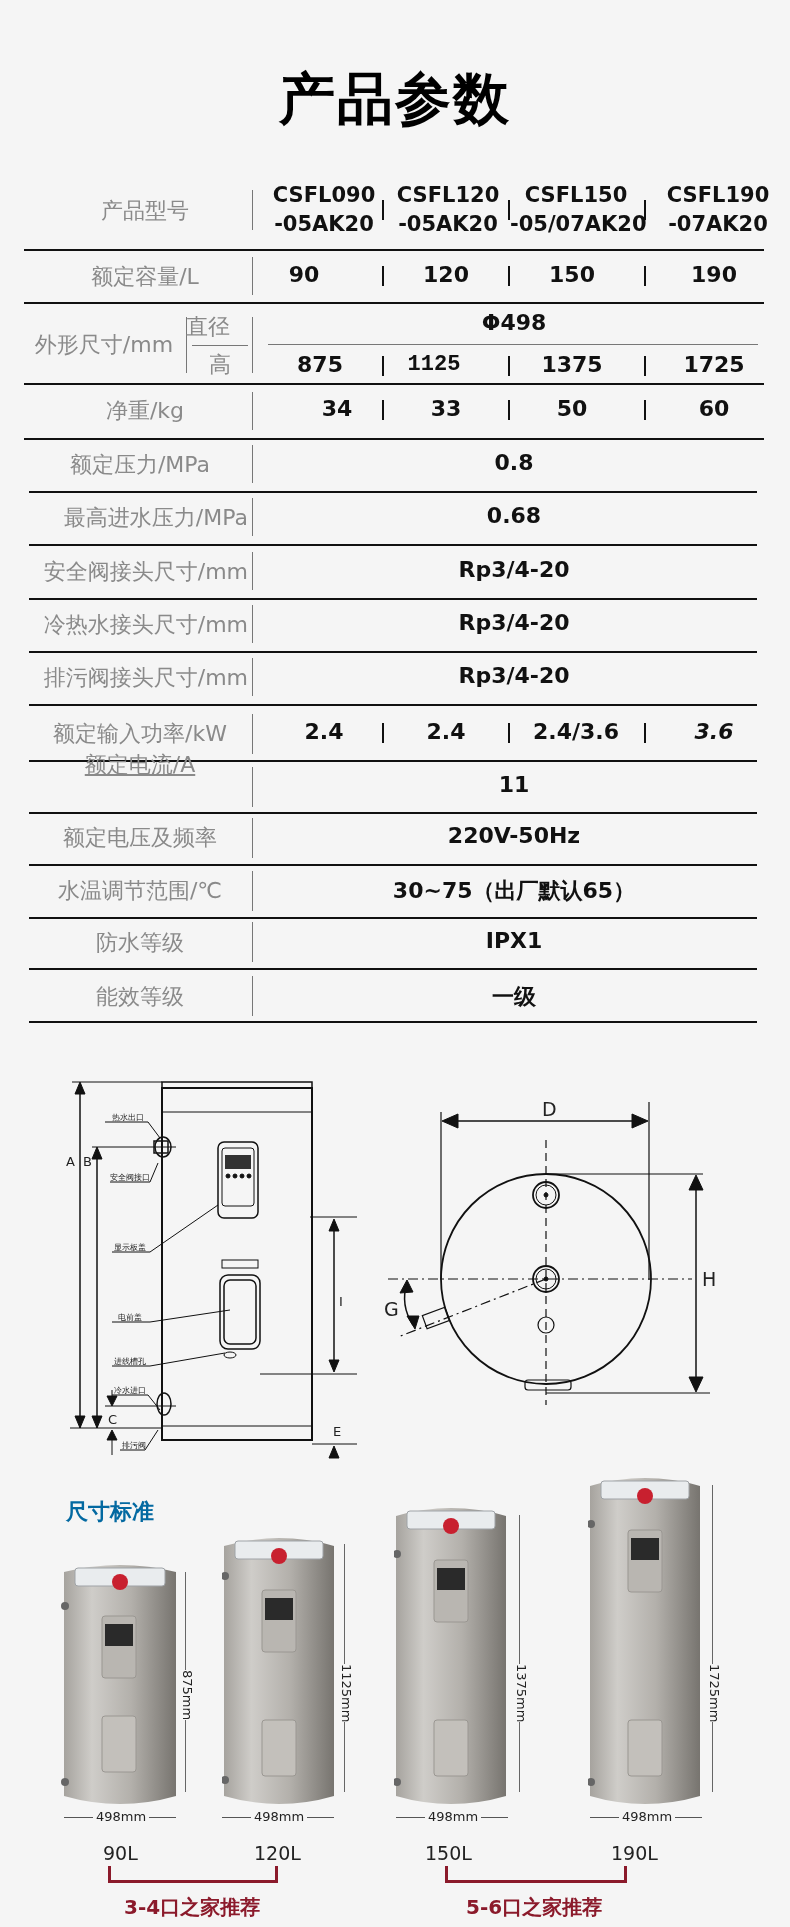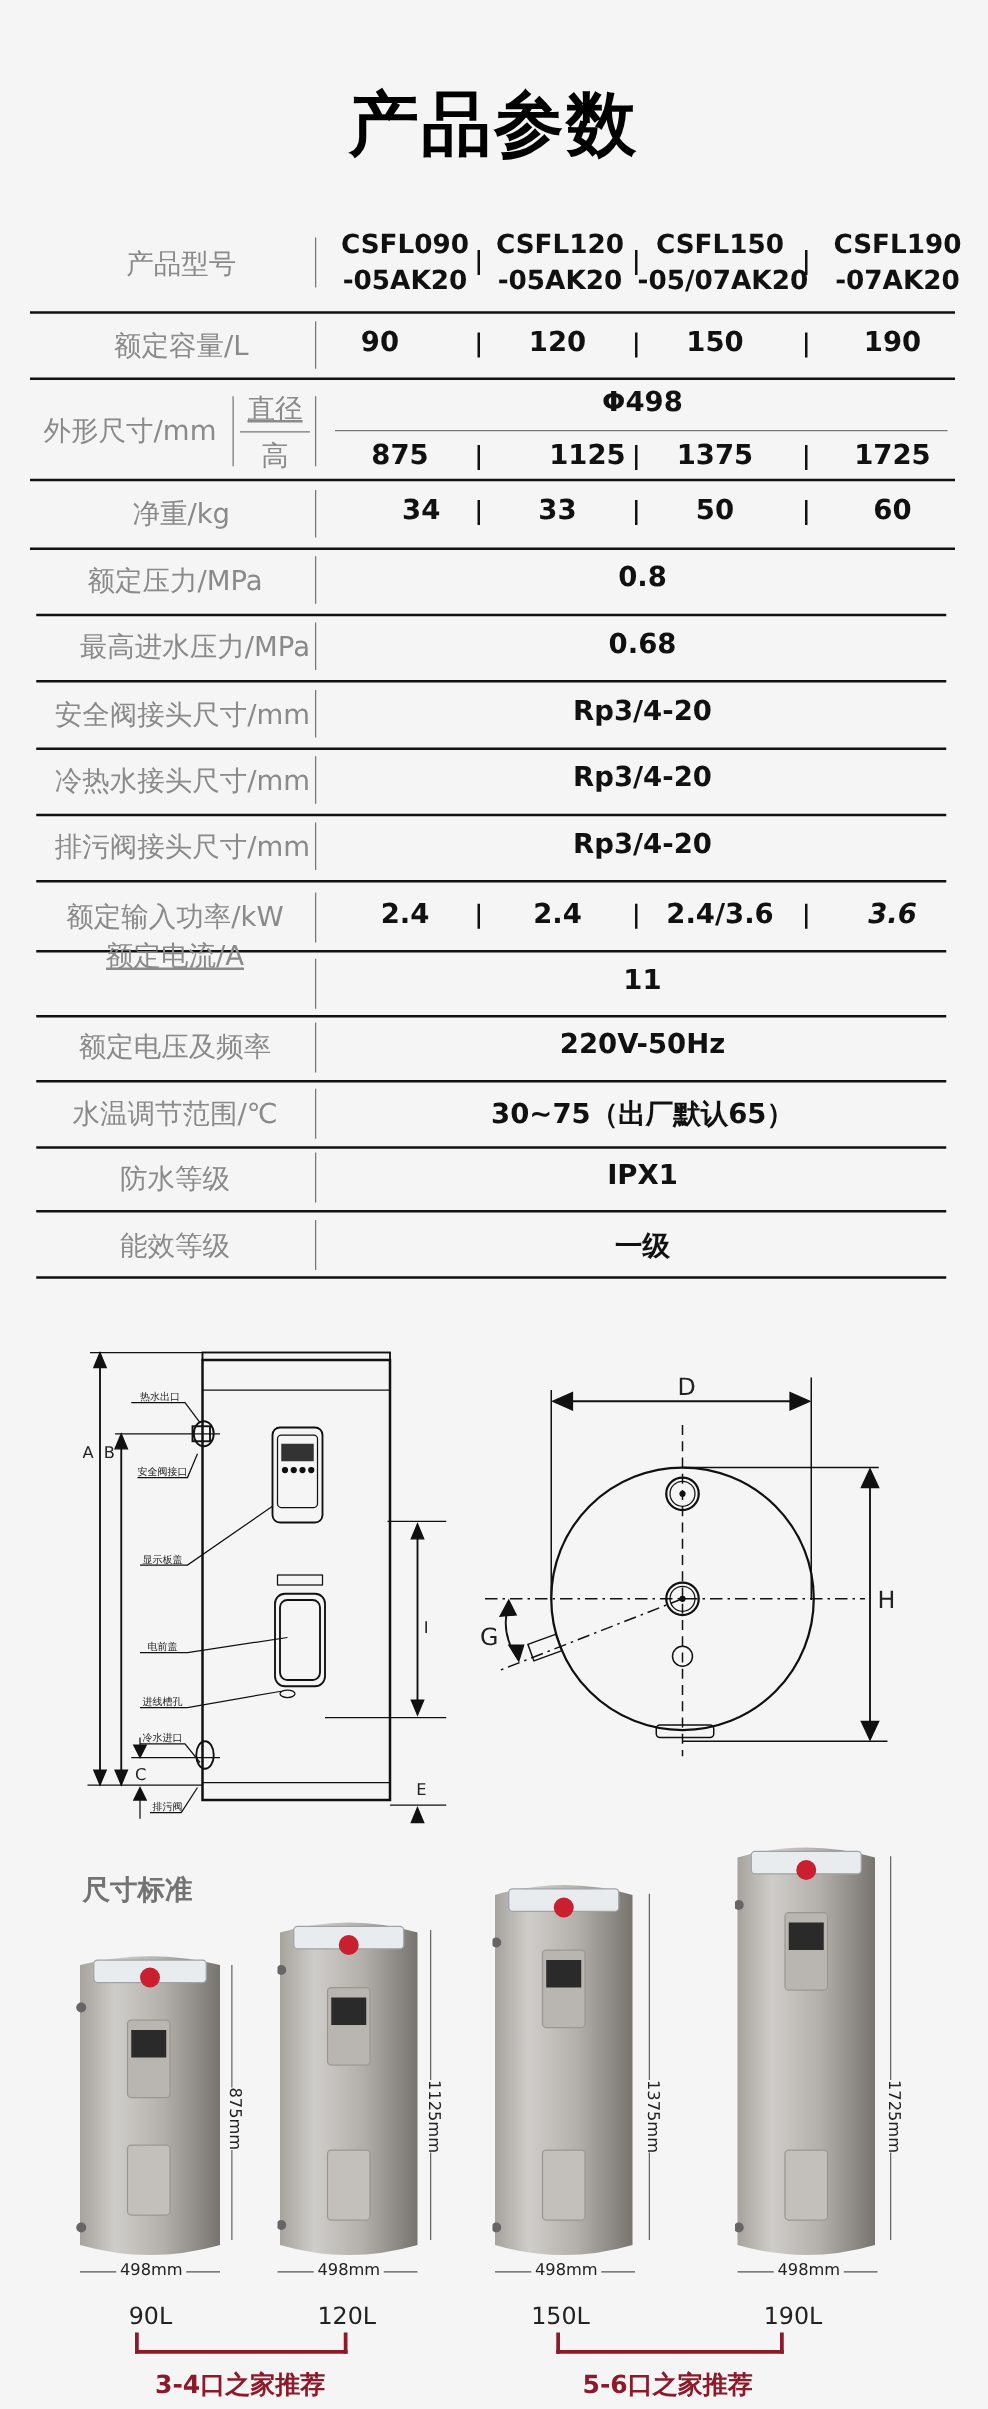--- a/index.html
+++ b/index.html
@@ -6,21 +6,21 @@
   html, body { width:790px; height:1927px; background:#f5f5f5; overflow:hidden; }
   body { position:relative; font-family:"DejaVu Sans", "Liberation Sans", sans-serif; color:#111; }
   .title { position:absolute; left:0; top:62px; width:790px; text-align:center; font-size:56px; font-weight:bold; color:#000; letter-spacing:2px; }
   .hline { position:absolute; height:2px; background:#111; }
   .label { position:absolute; color:#8a8a8a; font-size:22px; text-align:center; white-space:nowrap; }
   .vsep { position:absolute; width:1px; background:#777; }
   .val { position:absolute; font-size:22px; font-weight:bold; color:#111; text-align:center; white-space:nowrap; }
   .bar { position:absolute; width:2px; background:#111; }
   .model { position:absolute; font-size:21px; font-weight:bold; color:#111; text-align:center; line-height:29px; white-space:nowrap; }
   svg text { font-family:"DejaVu Sans", sans-serif; }
-  .sizes-title { position:absolute; left:66px; top:1497px; font-size:22px; font-weight:bold; color:#737373; }
+  .sizes-title { position:absolute; left:66px; top:1497px; font-size:22px; font-weight:bold; color:#0369a1; }
   .cap { position:absolute; font-size:19px; color:#222; }
   .reco { position:absolute; font-size:20px; font-weight:bold; color:#8b1a2b; }
   .dimw { position:absolute; font-size:13px; color:#222; }
   .dimh { position:absolute; font-size:13px; color:#222; writing-mode:vertical-rl; }
 </style>
 </head>
 <body>
 
 <div class="title">产品参数</div>
 
@@ -55,29 +55,29 @@
   <div class="bar" style="left:382px;top:266px;height:20px;"></div>
   <div class="val" style="left:406px;top:262px;width:80px;">120</div>
   <div class="bar" style="left:508px;top:266px;height:20px;"></div>
   <div class="val" style="left:532px;top:262px;width:80px;">150</div>
   <div class="bar" style="left:644px;top:266px;height:20px;"></div>
   <div class="val" style="left:674px;top:262px;width:80px;">190</div>
   <div class="hline" style="left:24px;top:302px;width:740px;"></div>
 
   <div class="label" style="left:24px;top:330px;width:160px;">外形尺寸/mm</div>
   <div class="vsep" style="left:186px;top:317px;height:56px;"></div>
-  <div class="label" style="left:192px;top:312px;width:56px;text-decoration:underline;">直径</div>
+  <div class="label" style="left:180px;top:312px;width:56px;">直径</div>
   <div style="position:absolute;left:192px;top:345px;width:56px;height:1px;background:#777;"></div>
   <div class="label" style="left:192px;top:350px;width:56px;">高</div>
   <div class="vsep" style="left:252px;top:317px;height:56px;"></div>
   <div class="val" style="left:262px;top:310px;width:504px;">Φ498</div>
   <div style="position:absolute;left:268px;top:344px;width:490px;height:1px;background:#777;"></div>
   <div class="val" style="left:280px;top:352px;width:80px;">875</div>
   <div class="bar" style="left:382px;top:356px;height:20px;"></div>
-  <div class="val" style="left:430px;top:352px;width:80px;">1125</div>
+  <div class="val" style="left:394px;top:352px;width:80px;font-family:Liberation Mono, monospace;">1125</div>
   <div class="bar" style="left:508px;top:356px;height:20px;"></div>
   <div class="val" style="left:532px;top:352px;width:80px;">1375</div>
   <div class="bar" style="left:644px;top:356px;height:20px;"></div>
   <div class="val" style="left:674px;top:352px;width:80px;">1725</div>
   <div class="hline" style="left:24px;top:383px;width:740px;"></div>
 
   <div class="label" style="left:60px;top:396px;width:170px;">净重/kg</div>
   <div class="vsep" style="left:252px;top:392px;height:38px;"></div>
   <div class="val" style="left:297px;top:396px;width:80px;">34</div>
   <div class="bar" style="left:382px;top:400px;height:20px;"></div>

